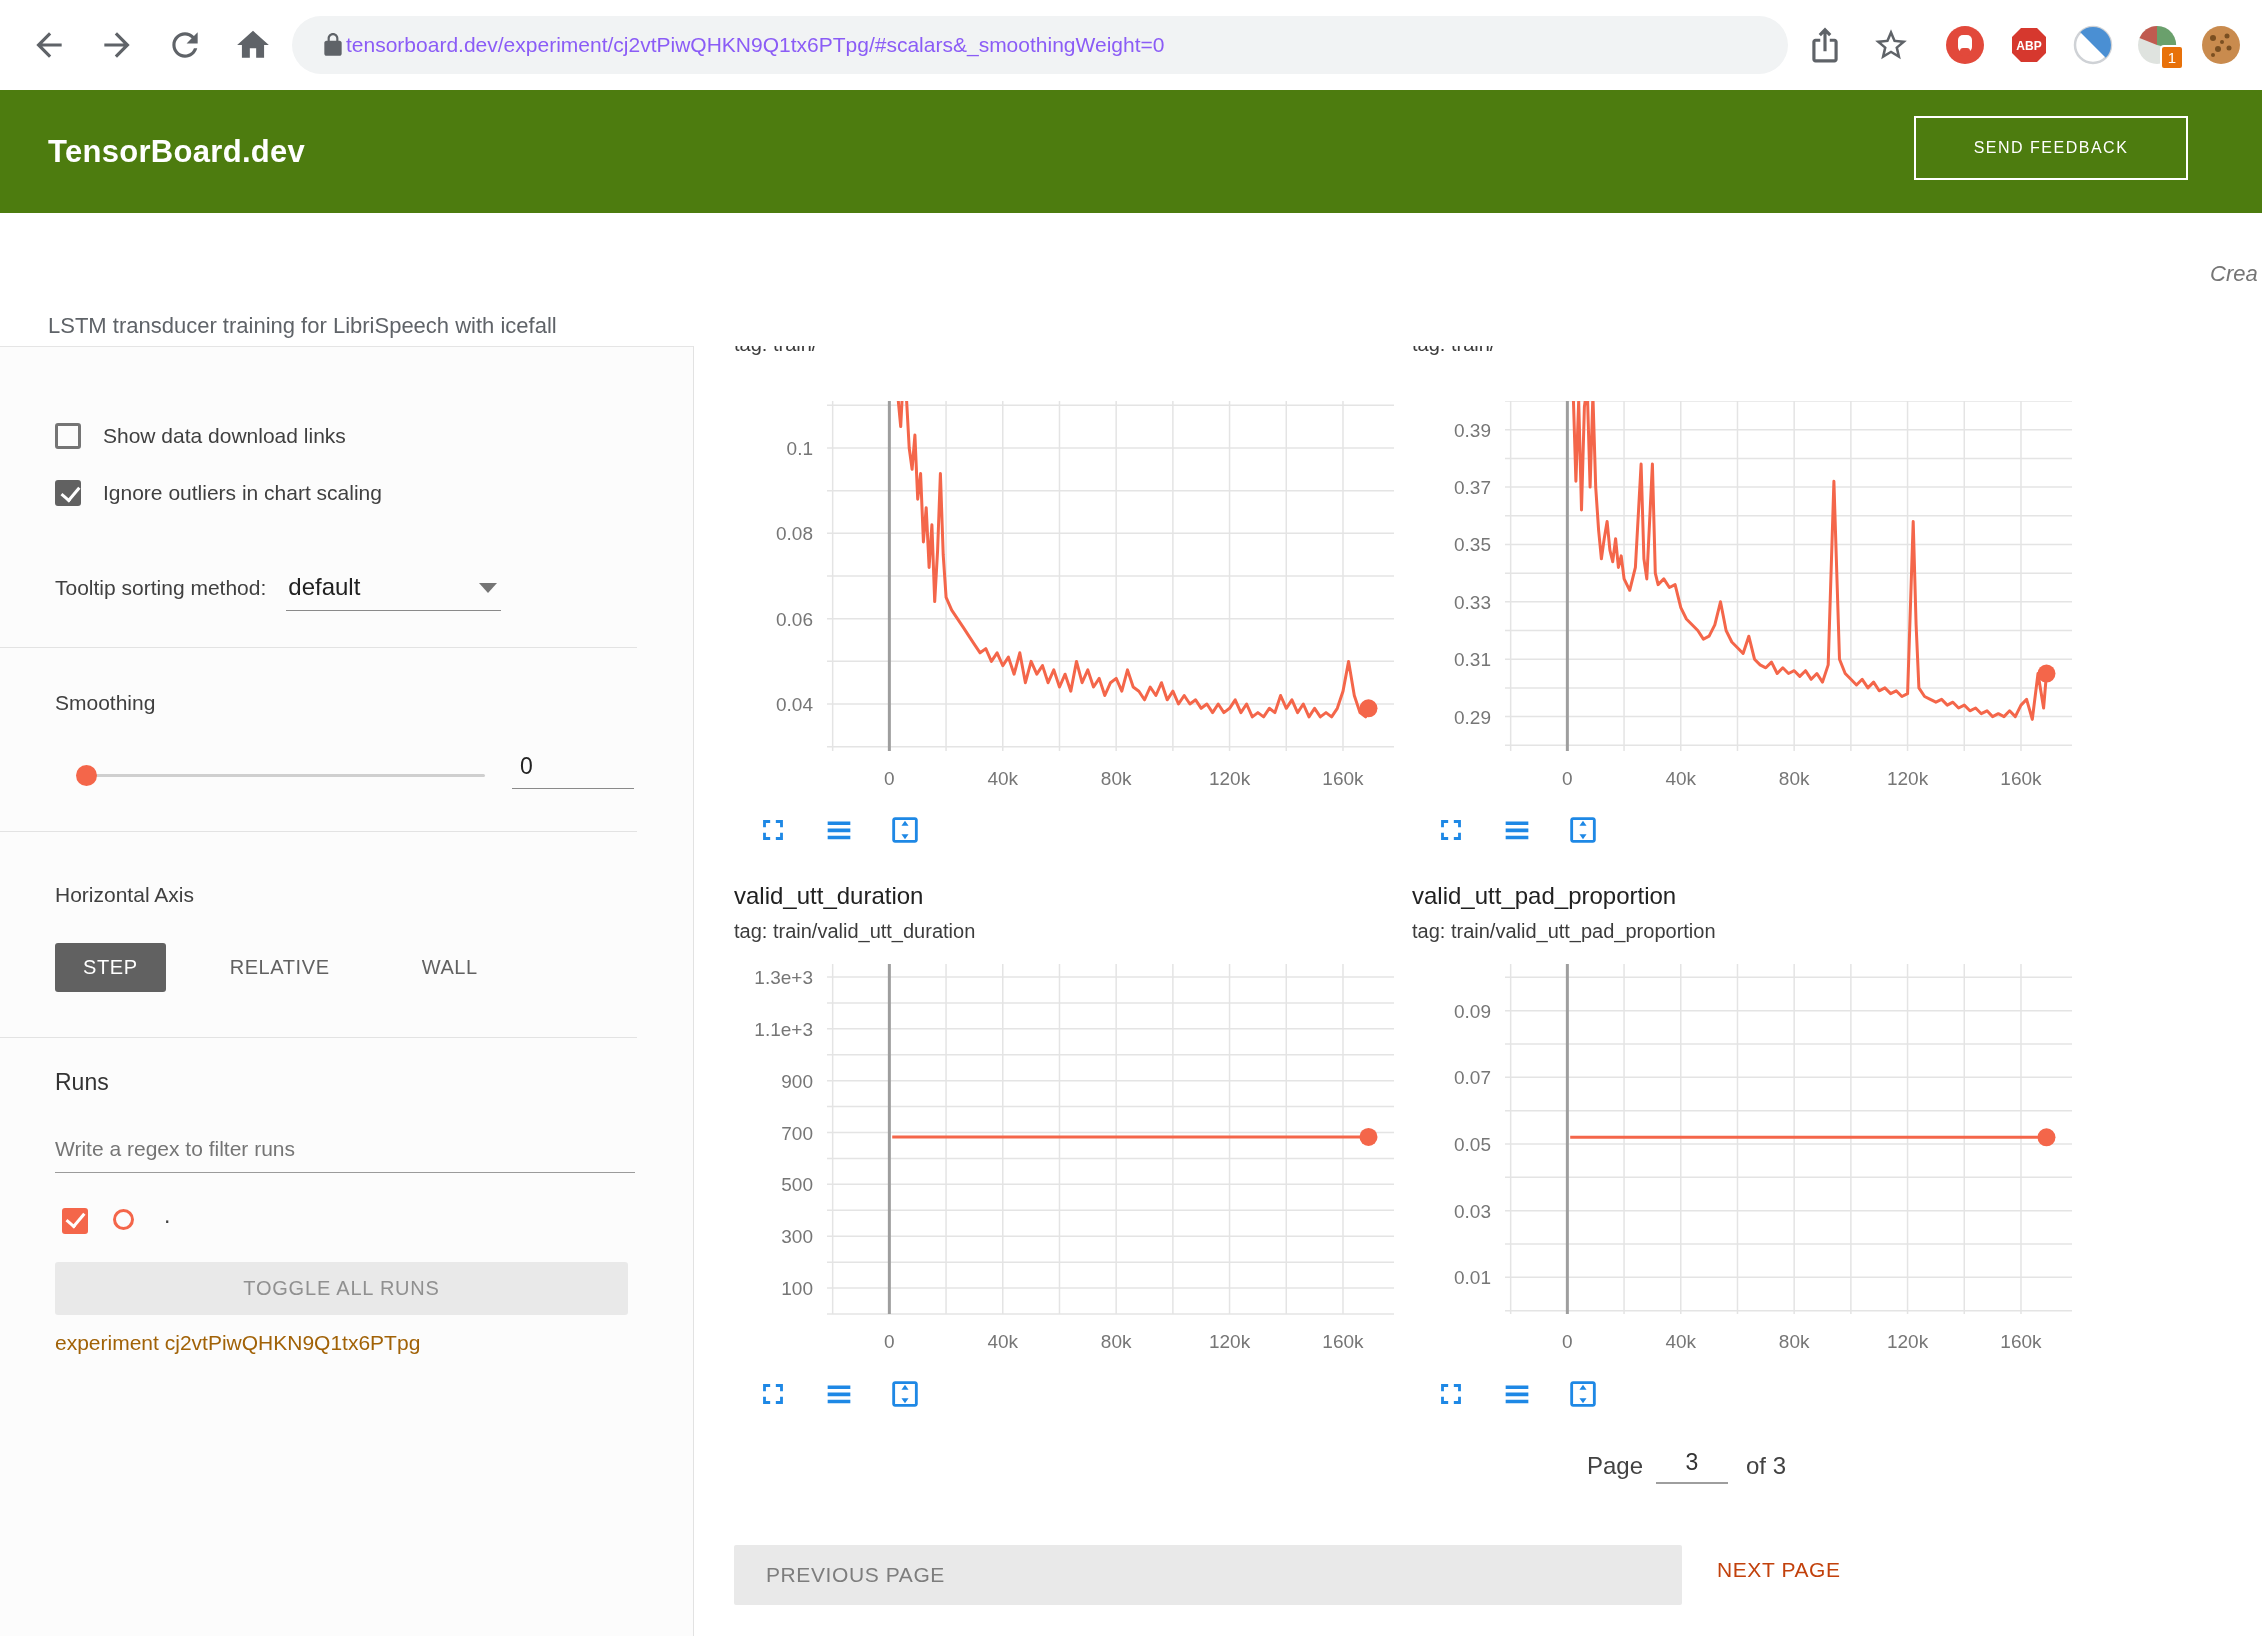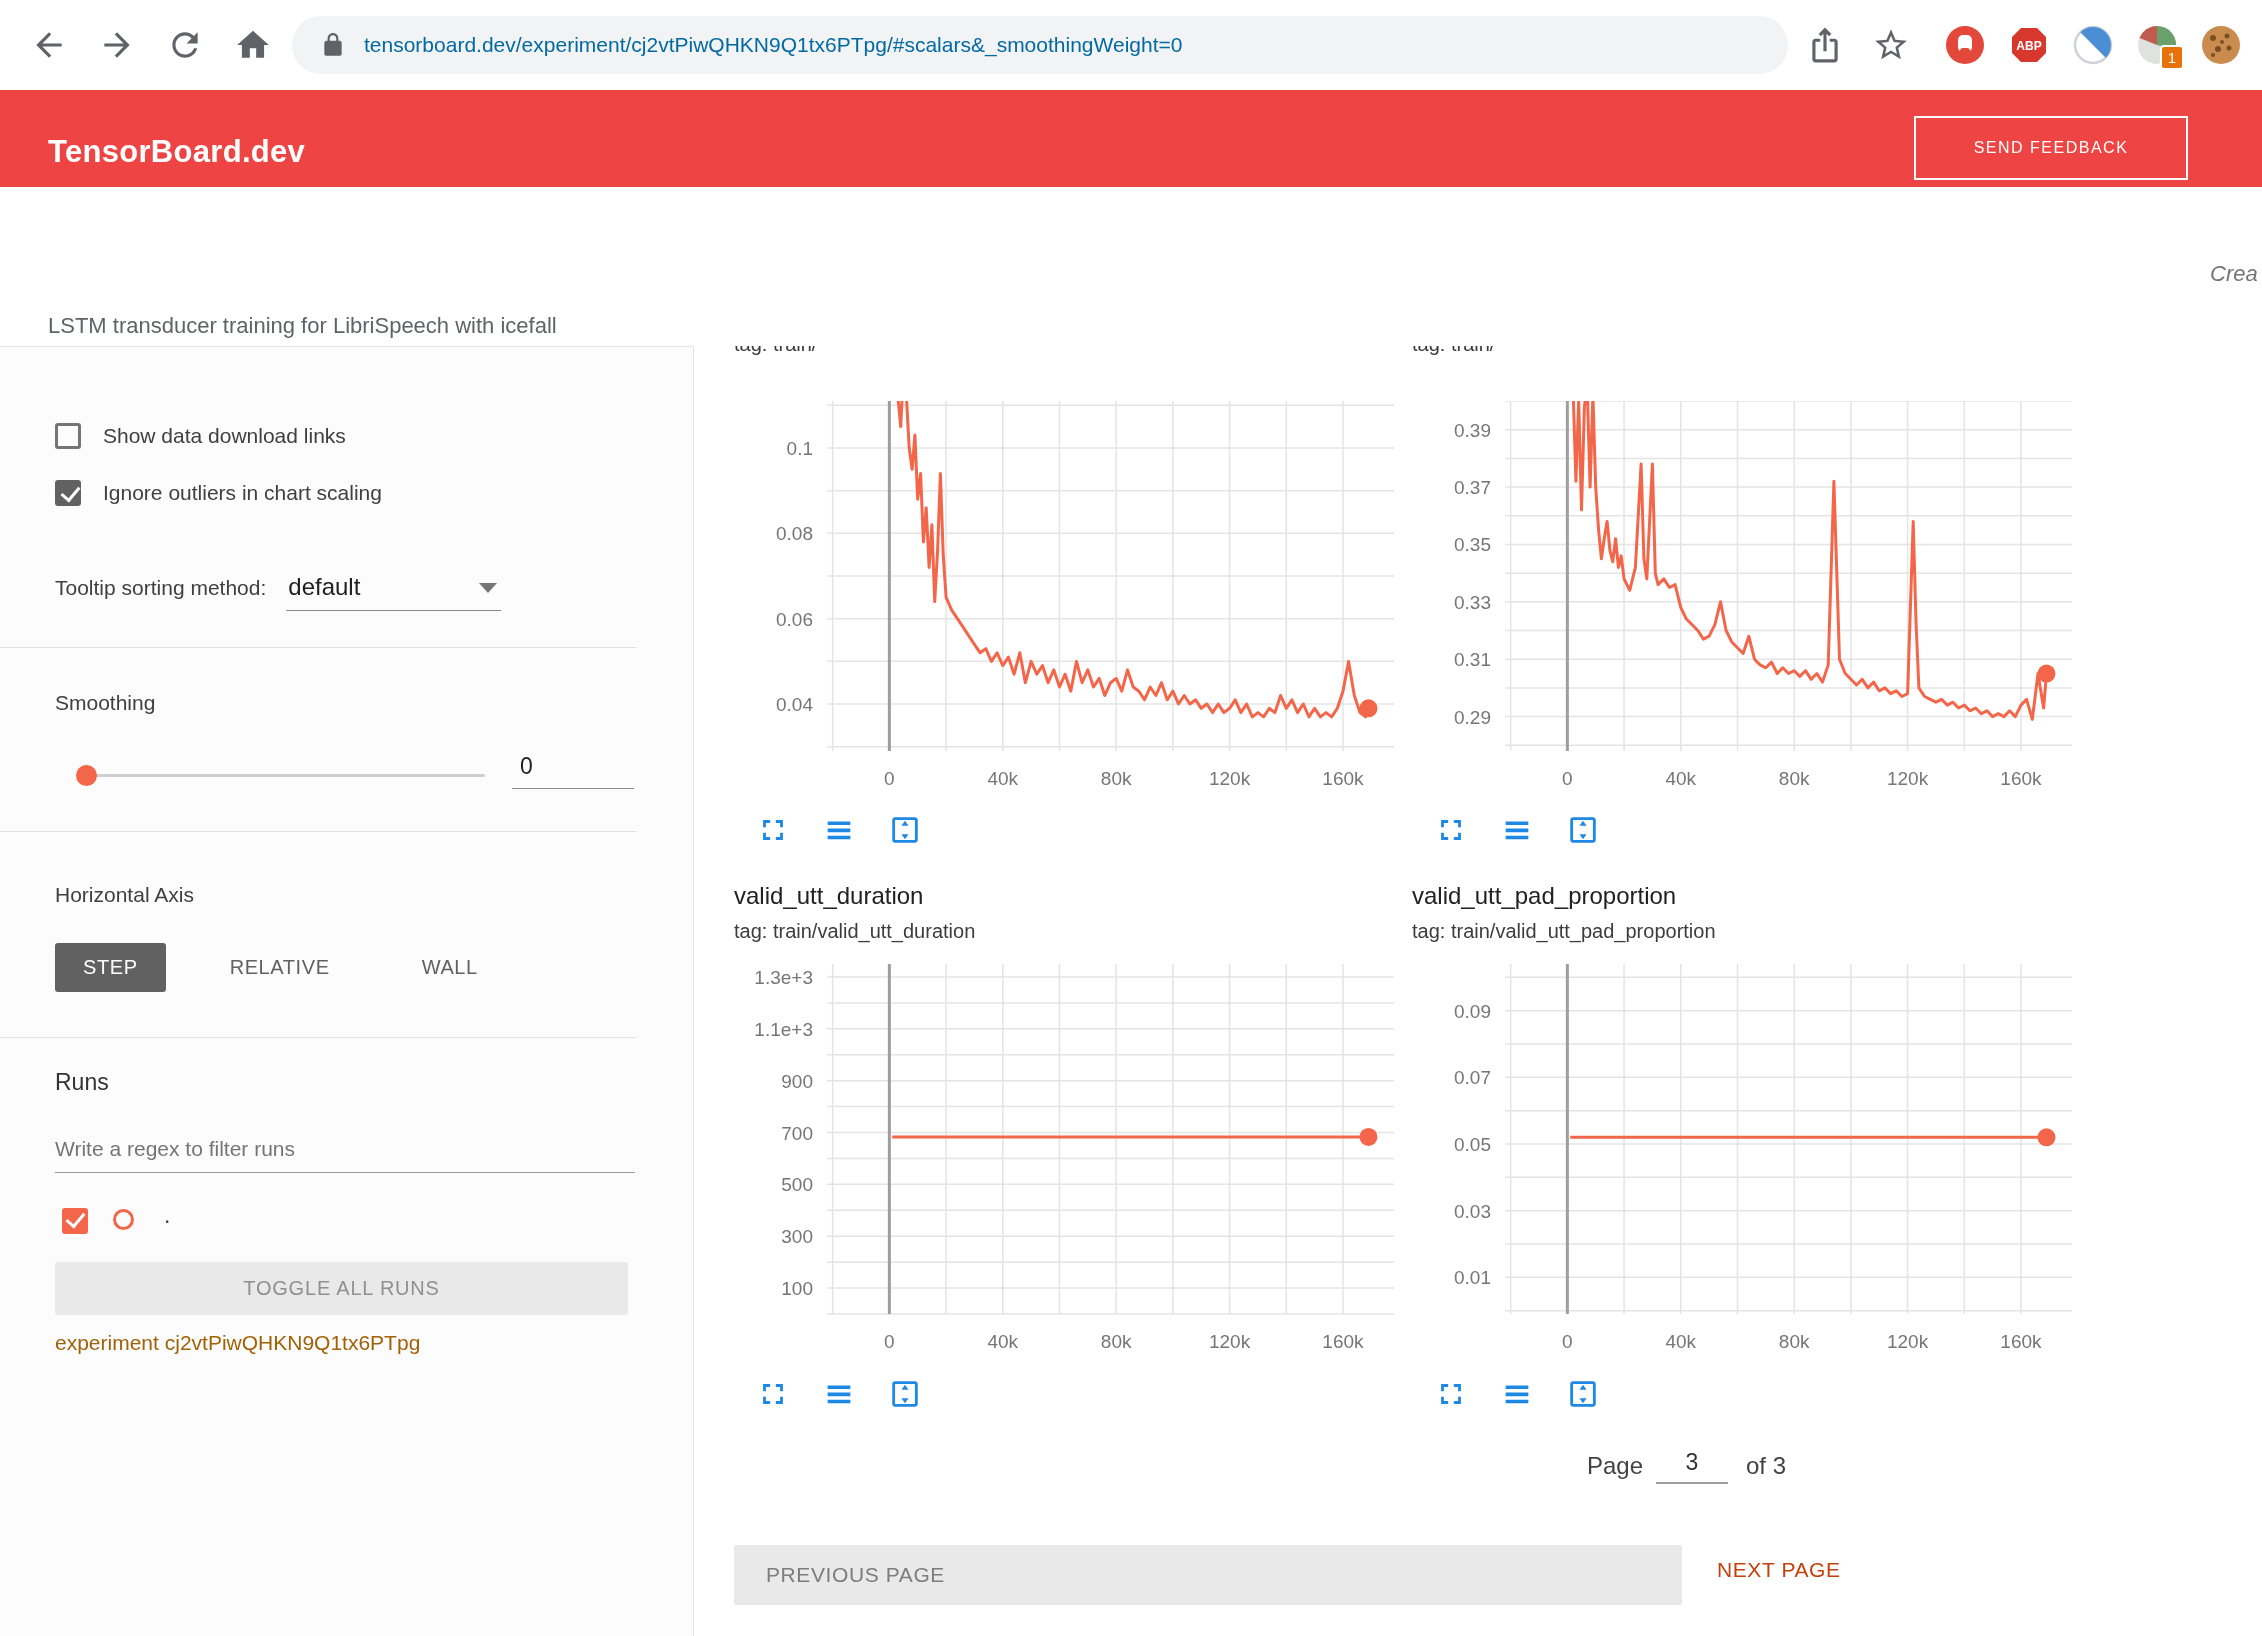--- a/index.html
+++ b/index.html
@@ -6,29 +6,29 @@
   body{font-family:"Liberation Sans","DejaVu Sans",sans-serif;background:#ddd;}
   .screen{position:relative;width:2262px;height:1636px;background:#fff;overflow:hidden;}
 
   
   .browser-bar{position:absolute;left:0;top:0;width:2262px;height:90px;background:#fff;}
   .bb-btn{position:absolute;top:26px;width:38px;height:38px;border:none;background:none;padding:0;cursor:pointer;}
   .bb-btn svg{width:38px;height:38px;fill:#5f6368;}
   .bb-back{left:30px}.bb-fwd{left:98px}.bb-reload{left:166px}.bb-home{left:234px}
   .omnibox{position:absolute;left:292px;top:16px;width:1496px;height:58px;background:#f1f3f4;border-radius:29px;display:flex;align-items:center;padding:0 28px;cursor:text;}
   .omnibox svg{width:26px;height:26px;fill:#5f6368;flex:none;}
-  .url{margin-left:18px;font-size:21px;color:#0369a1;white-space:nowrap;}
+  .url{font-size:21px;color:#8b5cf6;white-space:nowrap;}
   .bb-share{left:1806px}.bb-star{left:1872px}
   .ext{position:absolute;top:24px;width:42px;height:42px;cursor:pointer;}
   .ext svg{width:42px;height:42px;}
   .ext-red{left:1944px}.ext-abp{left:2008px}.ext-blue{left:2072px}.ext-prof{left:2136px}.ext-cookie{left:2200px}
   .ext-badge{position:absolute;right:-6px;bottom:-4px;background:#e8710a;color:#fff;font-size:15px;line-height:15px;padding:3px 6px;border-radius:4px;border:2px solid #fff;}
 
   
-  .app-header{position:absolute;left:0;top:90px;width:2262px;height:97px;background:#ef4444;padding-left:39px;}
+  .app-header{position:absolute;left:0;top:90px;width:2262px;height:123px;background:#4d7c0f;padding-left:39px;}
   .logo{position:absolute;left:48px;top:0;height:123px;display:flex;align-items:center;font-size:31px;font-weight:bold;color:#fff;cursor:pointer;letter-spacing:0.3px;}
   .tabs{position:absolute;left:425px;top:0;height:123px;display:flex;}
   .tab{display:flex;align-items:center;padding:0 29px;font-size:21px;letter-spacing:0.9px;color:rgba(255,255,255,0.93);cursor:pointer;border-bottom:5px solid transparent;font-weight:500;}
   .tab.active{border-bottom-color:#fff;color:#fff;}
   .feedback{position:absolute;left:1914px;top:26px;width:274px;height:64px;background:transparent;border:2.5px solid #fff;border-radius:0;color:#fff;font-size:16px;letter-spacing:1.5px;font-weight:500;cursor:pointer;}
 
   
   .subheader{position:absolute;left:0;top:213px;width:2262px;height:133px;background:#fff;}
   .created{position:absolute;left:2210px;top:48px;font-size:22px;font-style:italic;color:#757575;white-space:nowrap;}
   .exp-title{position:absolute;left:48px;top:100px;font-size:22px;color:#5f6368;}

